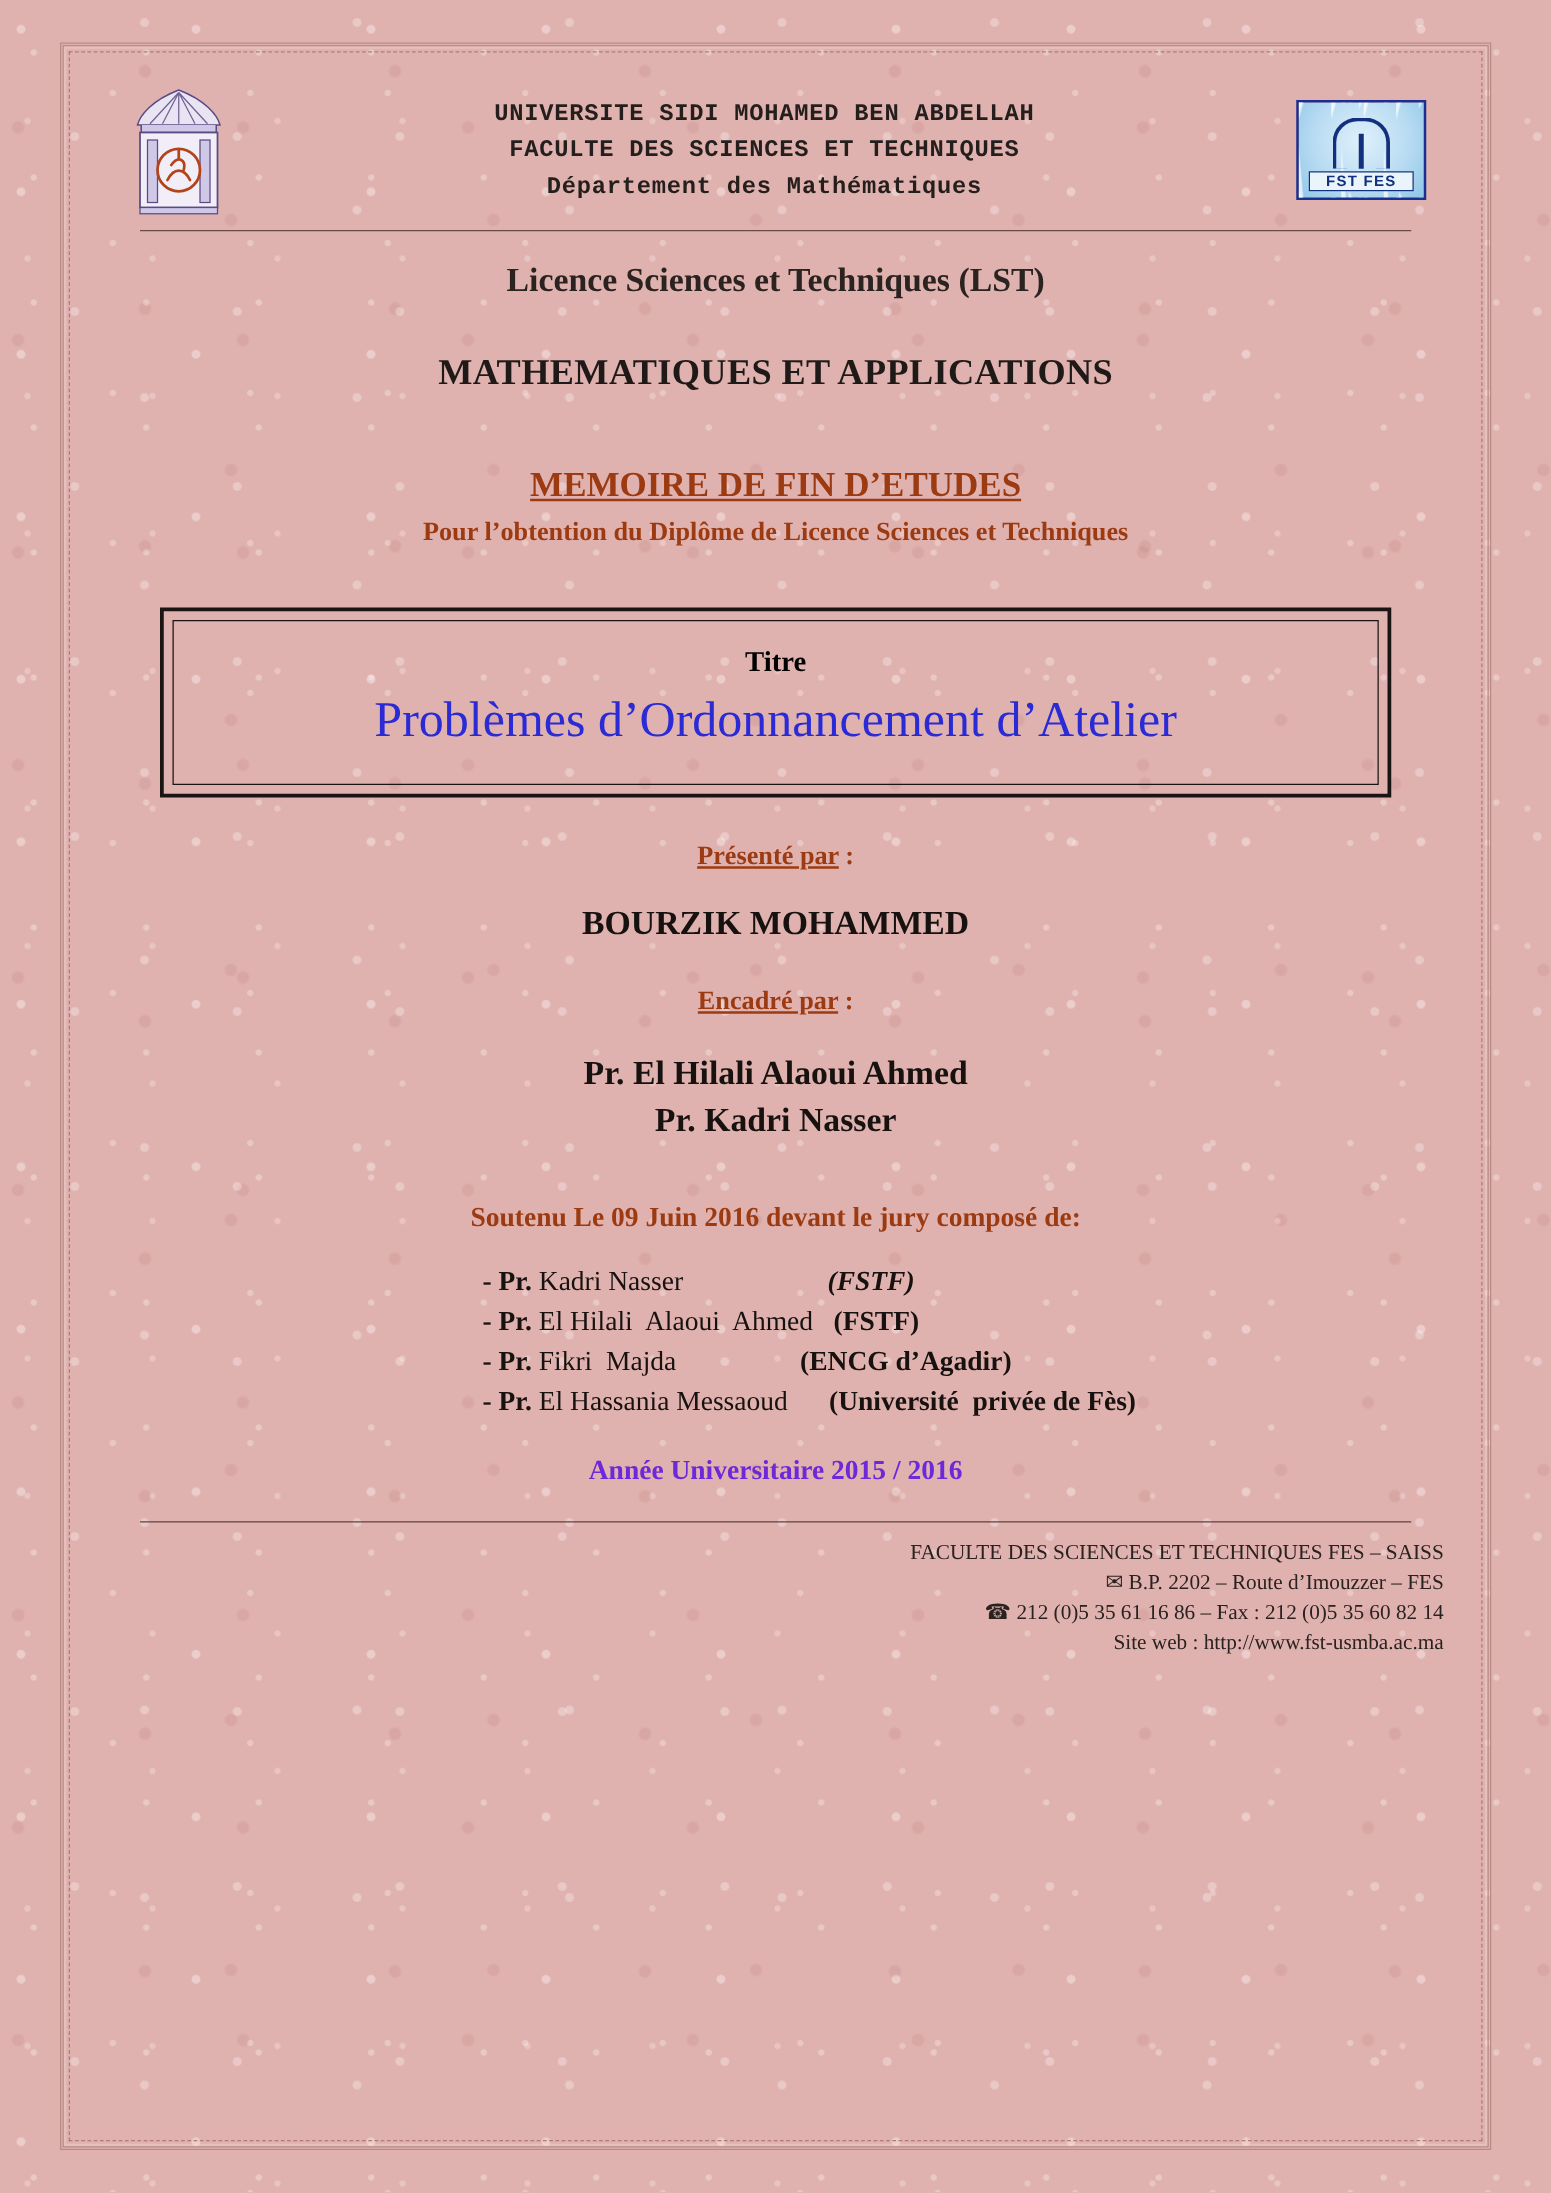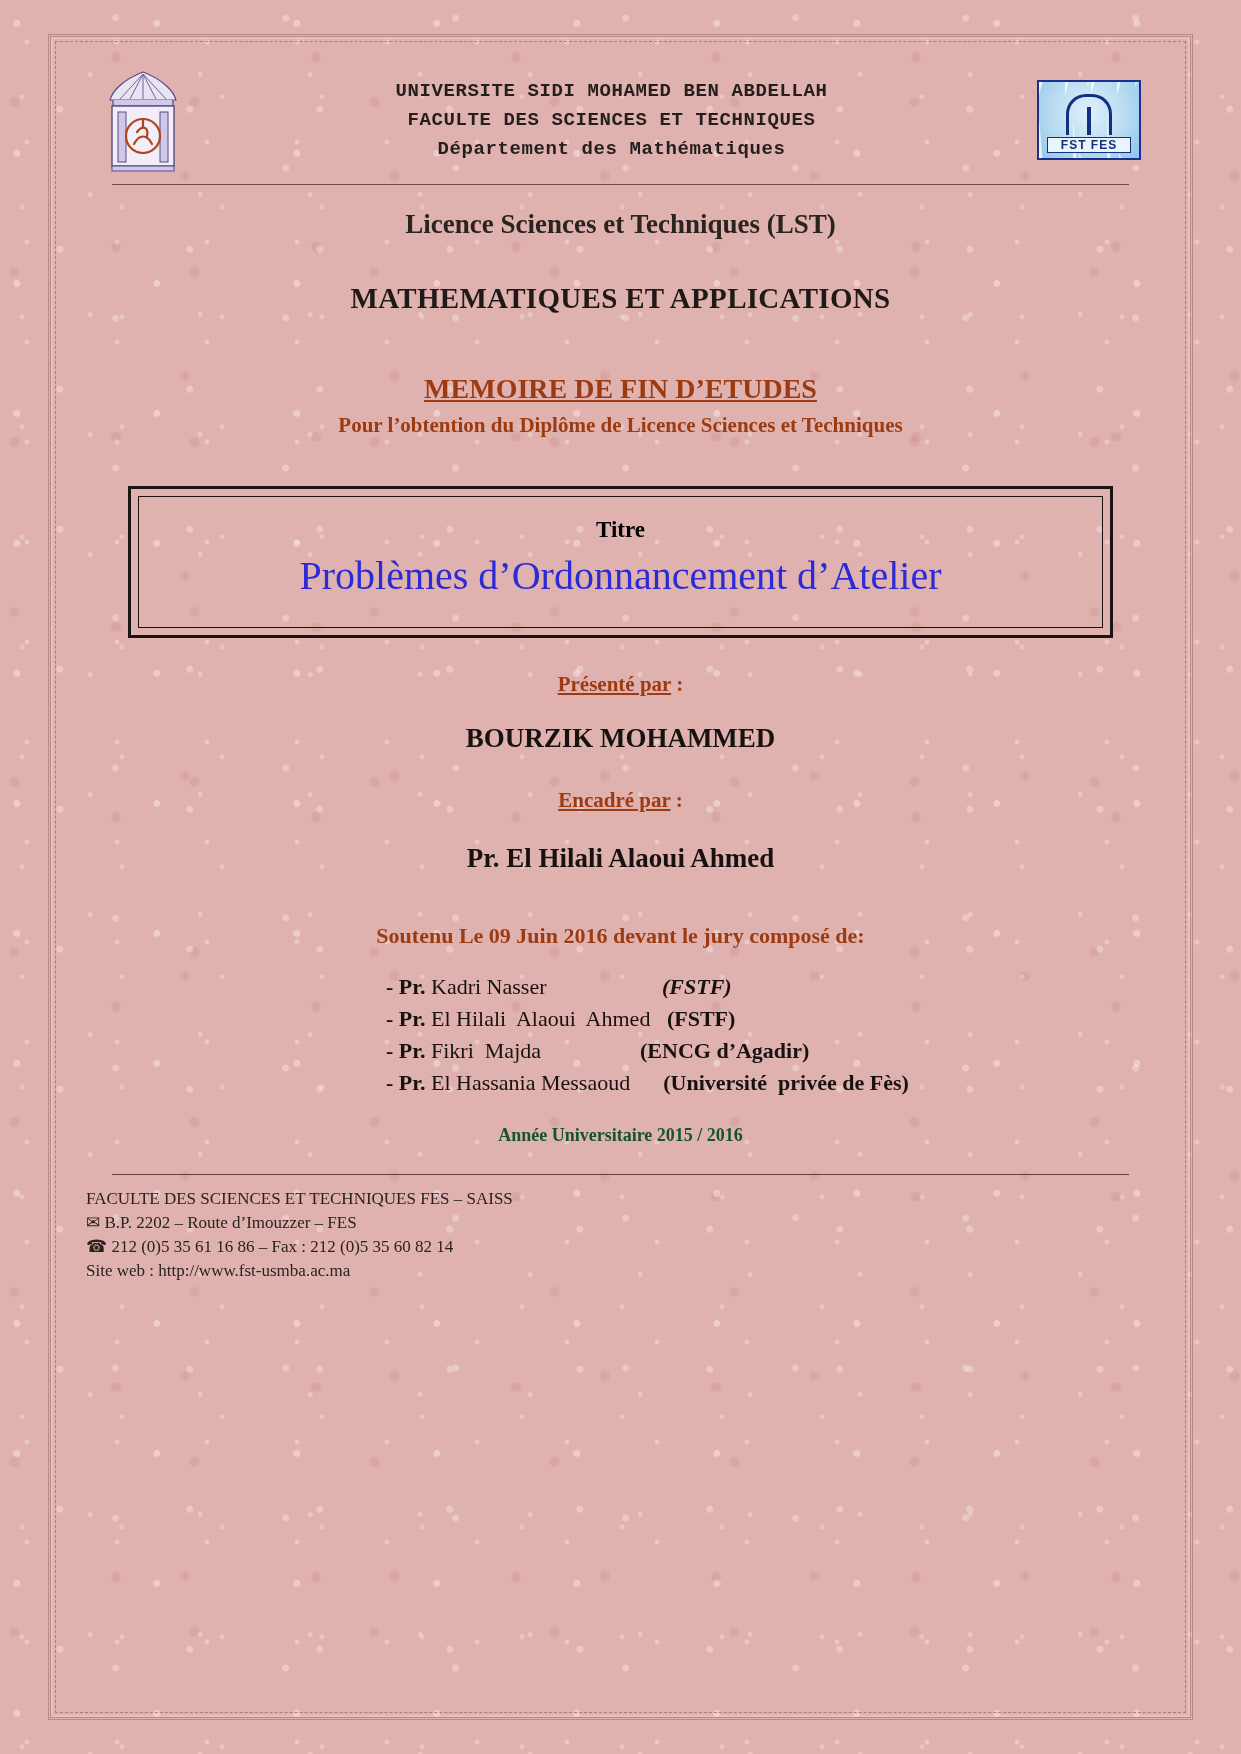--- a/index.html
+++ b/index.html
@@ -247,34 +247,34 @@
 
   .stage {
     text-align: center;
     font-size: 22px;
     font-weight: bold;
     color: #9c3b11;
     margin-top: 42px;
   }
   .year {
     text-align: center;
-    font-size: 18px;
-    font-weight: bold;
-    color: #14532d;
+    font-size: 22px;
+    font-weight: bold;
+    color: #6d28d9;
     margin-top: 26px;
   }
 
   .hr-bottom {
     border: none;
     border-top: 1px solid #5f4240;
     margin: 28px 26px 0 26px;
   }
 
   .footer {
-    text-align: left;
+    text-align: right;
     font-size: 17px;
     color: #2a2220;
     line-height: 24px;
     margin-top: 12px;
   }
 </style>
 </head>
 <body>
 
 <div class="paper-texture"></div>
@@ -331,20 +331,21 @@
       <div class="thesis-title">Problèmes d’Ordonnancement d’Atelier</div>
     </div>
   </div>
 
   <div class="small-head"><u>Présenté par</u><span> :</span></div>
   <div class="author">BOURZIK MOHAMMED</div>
 
   <div class="small-head"><u>Encadré par</u><span> :</span></div>
   <div class="supervisors">
     <div>Pr. El Hilali Alaoui Ahmed</div>
+    <div>Pr. Kadri  Nasser</div>
   </div>
 
   <div class="defense">Soutenu Le  09 Juin 2016  devant le jury composé de:</div>
 
   <div class="jury">
     <div class="jury-row"><span class="pr">- Pr.</span><span> Kadri Nasser</span><span>                     </span><span class="aff-italic">(FSTF)</span></div>
     <div class="jury-row"><span class="pr">- Pr.</span><span> El Hilali  Alaoui  Ahmed</span><span>   </span><span class="aff-bold">(FSTF)</span></div>
     <div class="jury-row"><span class="pr">- Pr.</span><span> Fikri  Majda</span><span>                  </span><span class="aff-bold">(ENCG d’Agadir)</span></div>
     <div class="jury-row"><span class="pr">- Pr.</span><span> El Hassania Messaoud</span><span>      </span><span class="aff-bold">(Université  privée de Fès)</span></div>
   </div>

